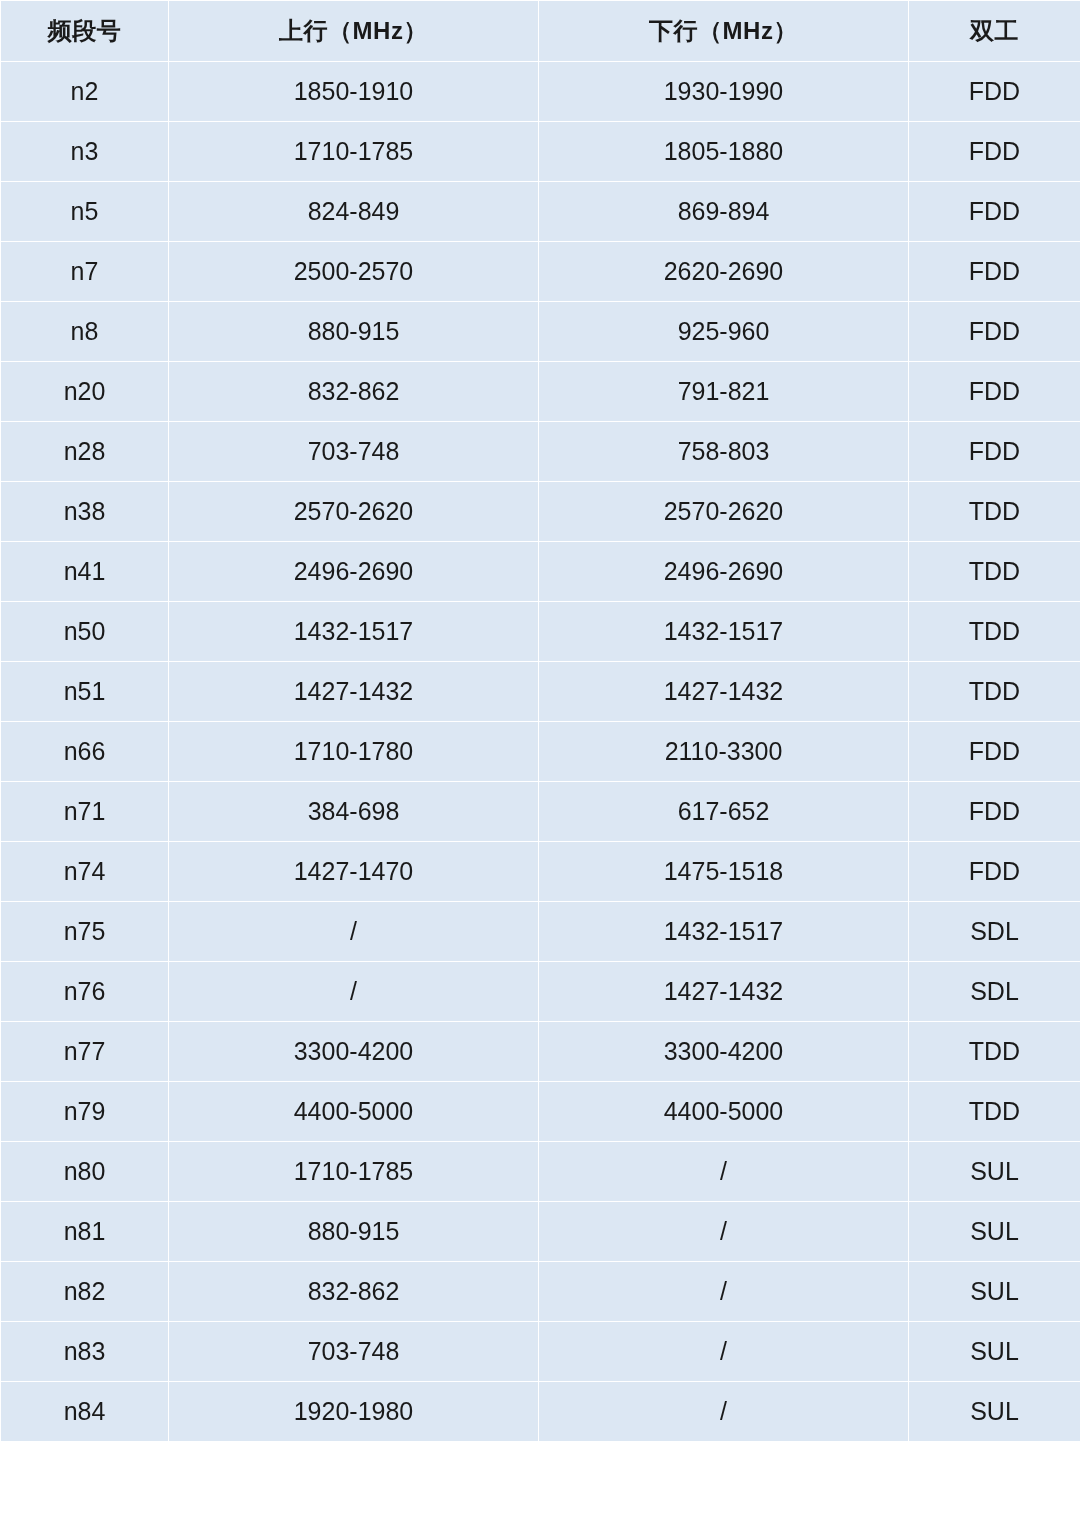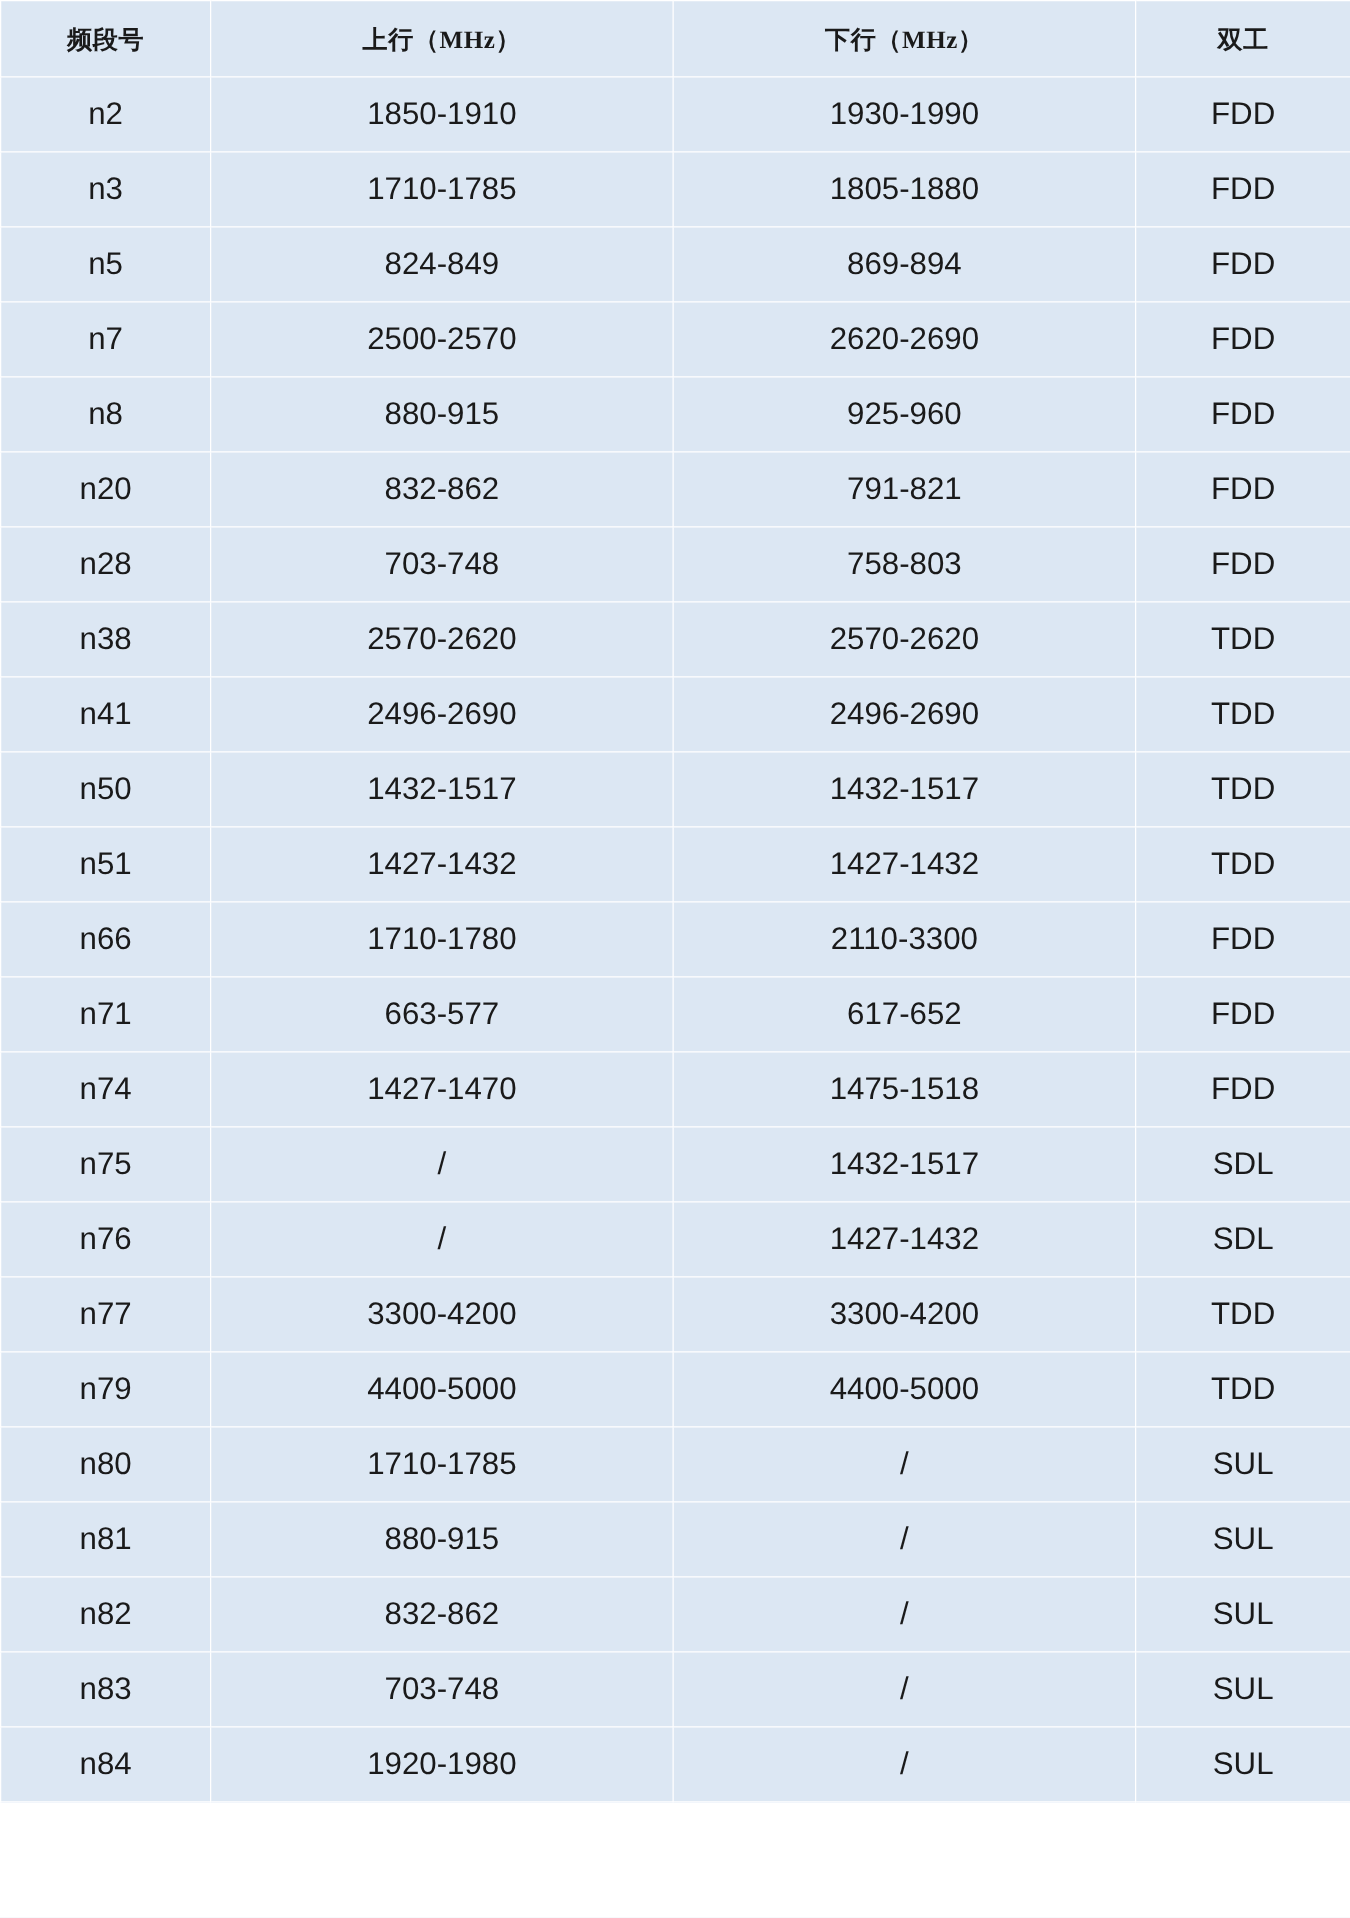--- a/index.html
+++ b/index.html
@@ -29,24 +29,23 @@
     border: 1px solid #ffffff;
     text-align: center;
     vertical-align: middle;
     color: #1a1a1a;
     background: #dce7f3;
     padding: 0;
     white-space: nowrap;
   }
   table.band-table thead th {
     height: 60px;
-    font-size: 20px;
+    font-size: 24px;
     font-weight: bold;
     letter-spacing: 0.5px;
-    font-family: Liberation Serif, serif;
   }
   table.band-table tbody td {
     height: 59px;
     font-size: 25px;
     font-weight: normal;
   }
   table.band-table tbody td.col-band,
   table.band-table tbody td.col-duplex {
     font-size: 25px;
   }
@@ -137,21 +136,21 @@
         <td class="col-duplex">TDD</td>
       </tr>
       <tr>
         <td class="col-band">n66</td>
         <td class="col-uplink">1710-1780</td>
         <td class="col-downlink">2110-3300</td>
         <td class="col-duplex">FDD</td>
       </tr>
       <tr>
         <td class="col-band">n71</td>
-        <td class="col-uplink">663-577</td>
+        <td class="col-uplink">384-698</td>
         <td class="col-downlink">617-652</td>
         <td class="col-duplex">FDD</td>
       </tr>
       <tr>
         <td class="col-band">n74</td>
         <td class="col-uplink">1427-1470</td>
         <td class="col-downlink">1475-1518</td>
         <td class="col-duplex">FDD</td>
       </tr>
       <tr>

